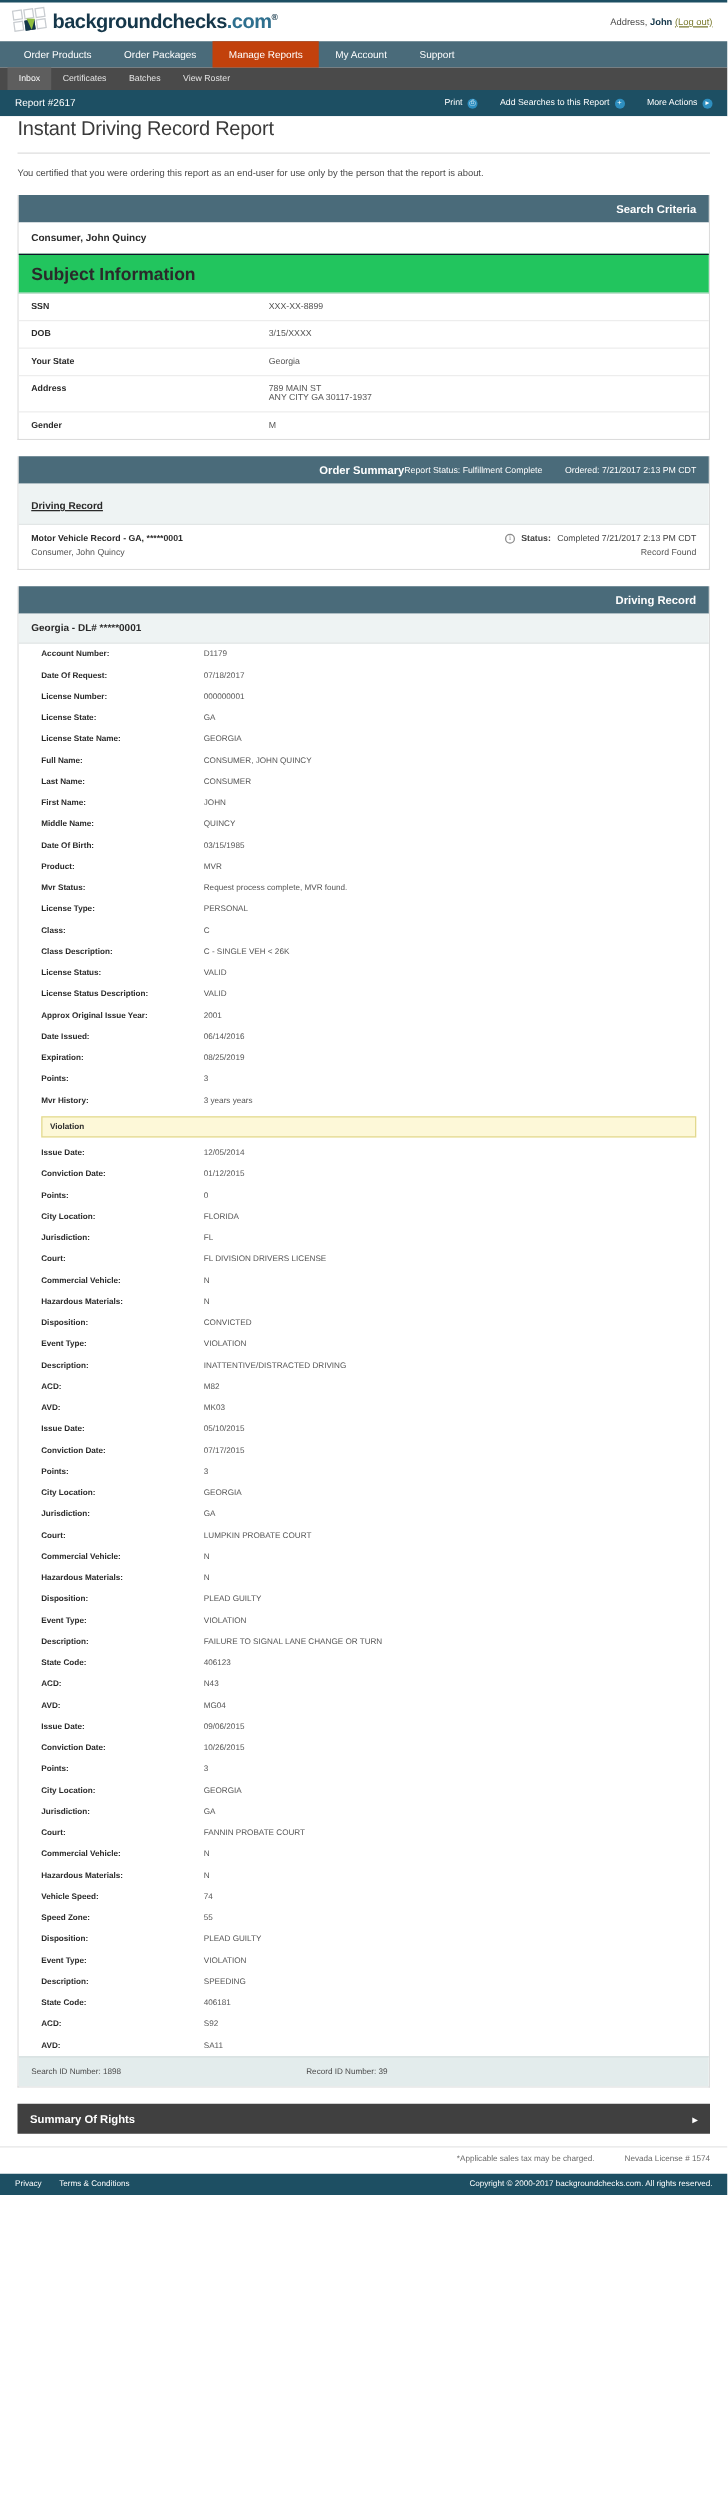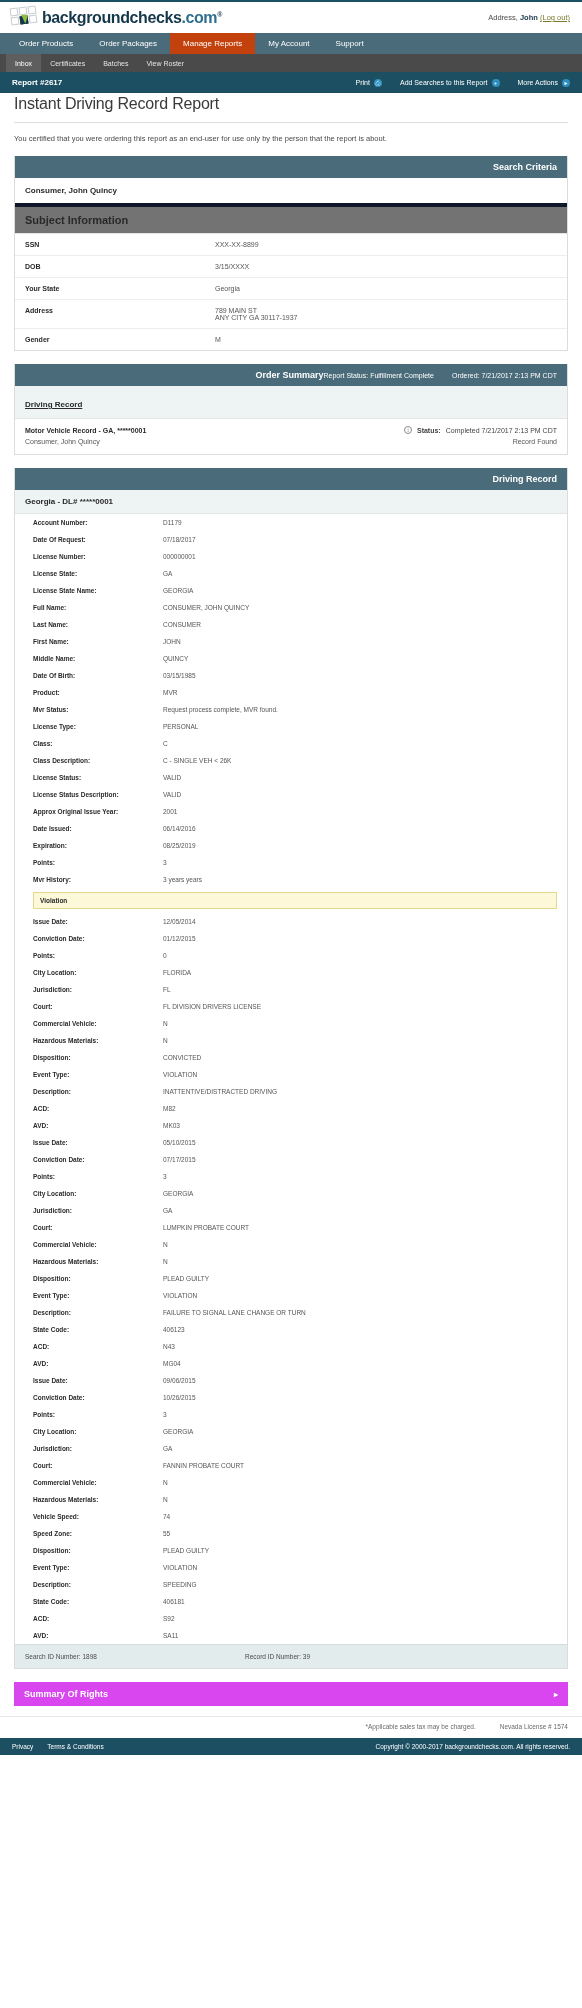--- a/index.html
+++ b/index.html
@@ -76,21 +76,21 @@
 
   
   .reportbar {
     height: 21px;
     background: #1d4f63;
     display: flex;
     align-items: center;
     justify-content: space-between;
     padding: 0 12px 0 12px;
   }
-  .reportbar .rtitle { font-size: 8px; font-weight: bold; color: #ffffff; }
+  .reportbar .rtitle { font-size: 8px; font-weight: normal; color: #ffffff; }
   .reportbar .ractions { display: flex; align-items: center; gap: 18px; }
   .reportbar .raction {
     font-size: 7px; color: #ffffff; display: flex; align-items: center; gap: 4px;
     white-space: nowrap; cursor: pointer;
   }
   .circ {
     width: 8px; height: 8px; border-radius: 50%;
     background: #2e8fc0; display: inline-flex;
     align-items: center; justify-content: center;
     color: #fff; font-size: 6px; line-height: 1; flex: 0 0 auto;
@@ -113,23 +113,23 @@
   .panel-hd {
     background: #4a6b7a; color: #ffffff;
     font-size: 9px; font-weight: bold;
     padding: 6px 10px;
     display: flex; align-items: center; justify-content: flex-end;
   }
   .panel-hd .meta { display: flex; gap: 18px; font-size: 7px; font-weight: normal; }
   .panel-body { background: #ffffff; }
   .row-plain { padding: 8px 10px; font-size: 8px; font-weight: bold; color: #2a2a2a; }
   .subhdr {
-    background: #737373; padding: 7px 10px;
-    font-size: 11px; font-weight: bold; color: #2a2a2a;
-    border-top: 4px solid #0f172a; border-bottom: 1px solid #e2e6e6;
+    background: #22c55e; padding: 7px 10px;
+    font-size: 14px; font-weight: bold; color: #2a2a2a;
+    border-top: 1px solid #0f172a; border-bottom: 1px solid #e2e6e6;
   }
   .kv {
     display: flex; padding: 7px 10px;
     border-bottom: 1px solid #ededed; font-size: 7px;
   }
   .kv:last-child { border-bottom: 0; }
   .kv .k { width: 190px; font-weight: bold; color: #2a2a2a; flex: 0 0 auto; }
   .kv .v { color: #555; white-space: pre-line; }
 
   
@@ -177,21 +177,21 @@
     font-size: 6.5px; font-weight: bold; color: #2a2a2a;
   }
   .ids-row {
     background: #e3ecec; display: flex; padding: 8px 10px;
     font-size: 6.5px; color: #4a4a4a; border-top: 1px solid #d5dede;
   }
   .ids-row .a { width: 220px; flex: 0 0 auto; }
 
   
   .sor {
-    background: #d946ef; color: #fff; padding: 7px 10px;
+    background: #404040; color: #fff; padding: 7px 10px;
     display: flex; align-items: center; justify-content: space-between;
     font-size: 9px; font-weight: bold; margin-bottom: 10px;
   }
   .sor .caret { font-size: 8px; }
 
   .legal {
     display: flex; justify-content: flex-end; gap: 24px;
     font-size: 6.5px; color: #6a6a6a;
     padding: 6px 14px 8px 0;
     border-top: 1px solid #e6e6e6;

